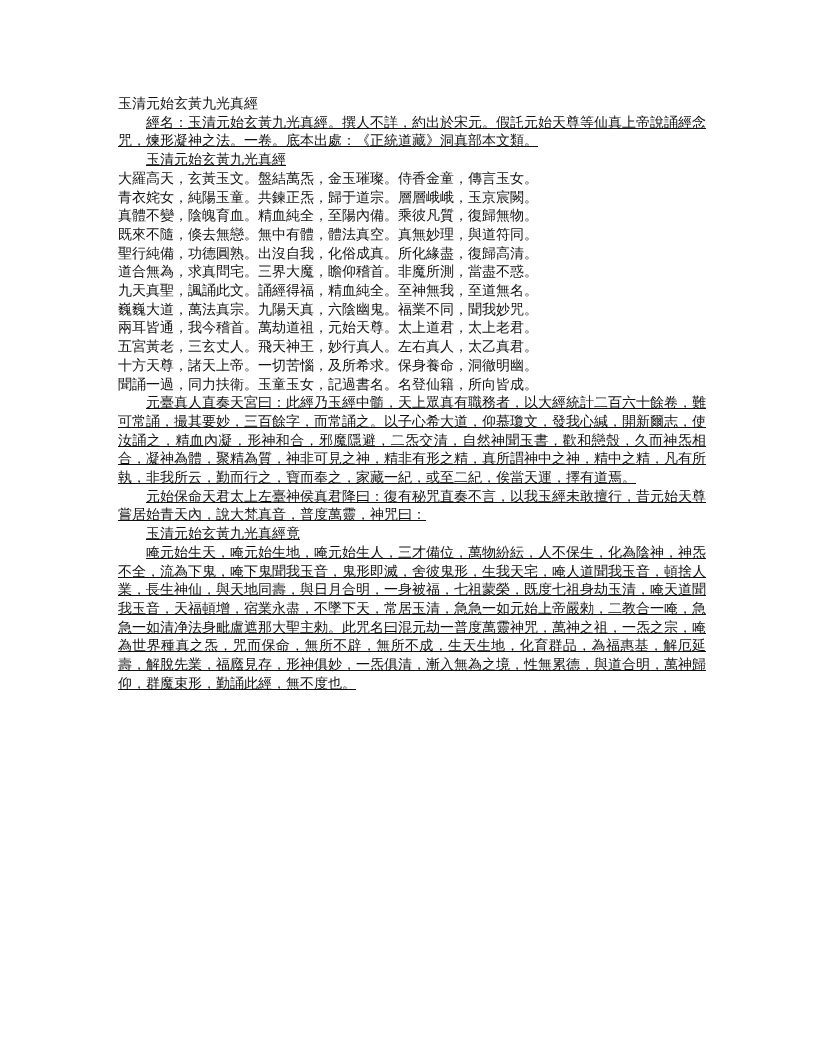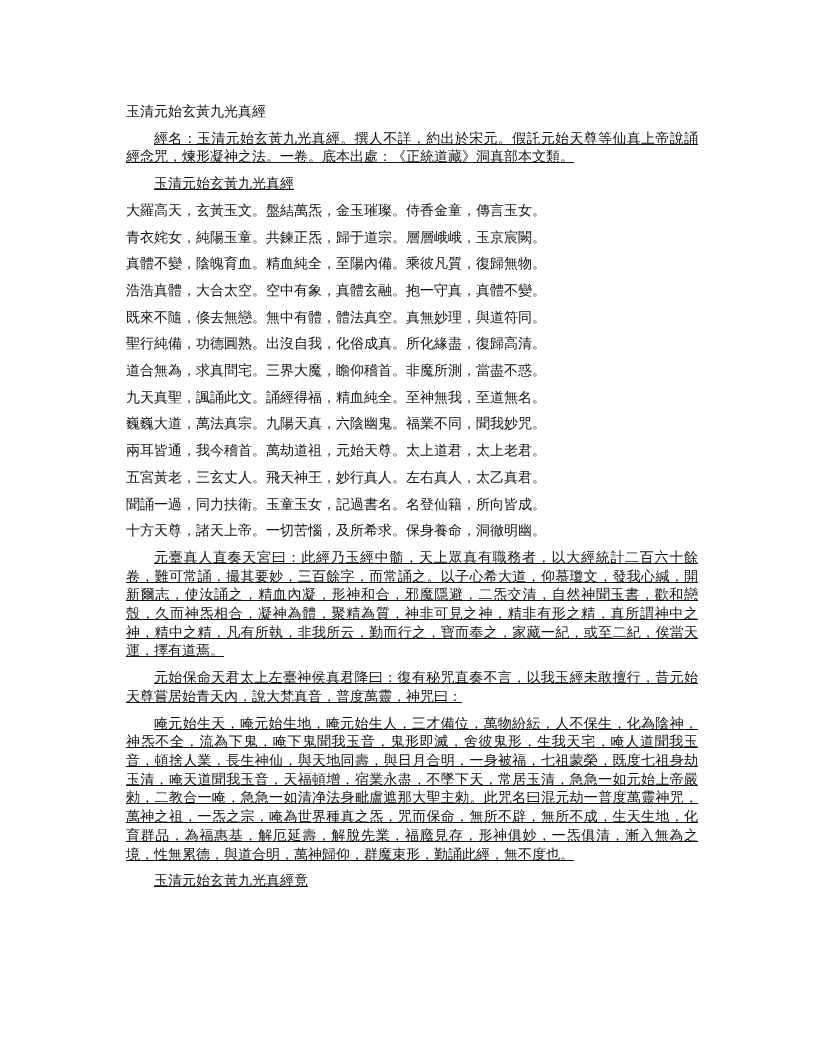--- a/index.html
+++ b/index.html
@@ -7,43 +7,42 @@
   .page {
     position: absolute;
     left: 118px;
     top: 94px;
     width: 588px;
     font-family: "DejaVu Serif", "Liberation Serif", serif;
     font-size: 14px;
     line-height: 18.7px;
     color: #111111;
   }
-  .page p { margin: 8px; padding: 0; text-align: justify; }
+  .page p { margin: 0; padding: 0; text-align: justify; }
   .indent { text-indent: 28px; text-decoration: underline; }
   .verse { padding-left: 28px; white-space: nowrap; }
 </style>
 </head>
 <body>
 
 <div class="page">
   <p>玉清元始玄黃九光真經</p>
   <p class="indent">經名：玉清元始玄黃九光真經。撰人不詳，約出於宋元。假託元始天尊等仙真上帝說誦經念咒，煉形凝神之法。一卷。底本出處：《正統道藏》洞真部本文類。</p>
   <p class="indent">玉清元始玄黃九光真經</p>
   <div>
     <p class="verse">大羅高天，玄黃玉文。盤結萬炁，金玉璀璨。侍香金童，傳言玉女。</p>
     <p class="verse">青衣姹女，純陽玉童。共鍊正炁，歸于道宗。層層峨峨，玉京宸闕。</p>
     <p class="verse">真體不變，陰魄育血。精血純全，至陽內備。乘彼凡質，復歸無物。</p>
-    <p class="verse">浩浩真體，大合太空。空中有象，真體玄融。抱一守真，真體不變。</p>
     <p class="verse">既來不隨，倏去無戀。無中有體，體法真空。真無妙理，與道符同。</p>
     <p class="verse">聖行純備，功德圓熟。出沒自我，化俗成真。所化緣盡，復歸高清。</p>
     <p class="verse">道合無為，求真問宅。三界大魔，瞻仰稽首。非魔所測，當盡不惑。</p>
     <p class="verse">九天真聖，諷誦此文。誦經得福，精血純全。至神無我，至道無名。</p>
     <p class="verse">巍巍大道，萬法真宗。九陽天真，六陰幽鬼。福業不同，聞我妙咒。</p>
     <p class="verse">兩耳皆通，我今稽首。萬劫道祖，元始天尊。太上道君，太上老君。</p>
     <p class="verse">五宮黃老，三玄丈人。飛天神王，妙行真人。左右真人，太乙真君。</p>
+    <p class="verse">十方天尊，諸天上帝。一切苦惱，及所希求。保身養命，洞徹明幽。</p>
     <p class="verse">聞誦一過，同力扶衛。玉童玉女，記過書名。名登仙籍，所向皆成。</p>
-    <p class="verse">十方天尊，諸天上帝。一切苦惱，及所希求。保身養命，洞徹明幽。</p>
   </div>
   <p class="indent">元臺真人直奏天宮曰：此經乃玉經中髓，天上眾真有職務者，以大經統計二百六十餘卷，難可常誦，撮其要妙，三百餘字，而常誦之。以子心希大道，仰慕瓊文，發我心緘，開新爾志，使汝誦之，精血內凝，形神和合，邪魔隱避，二炁交清，自然神聞玉書，歡和戀殼，久而神炁相合，凝神為體，聚精為質，神非可見之神，精非有形之精，真所謂神中之神，精中之精，凡有所執，非我所云，勤而行之，寶而奉之，家藏一紀，或至二紀，俟當天運，擇有道焉。</p>
   <p class="indent">元始保命天君太上左臺神侯真君降曰：復有秘咒直奏不言，以我玉經未敢擅行，昔元始天尊嘗居始青天內，說大梵真音，普度萬靈，神咒曰：</p>
+  <p class="indent">玉清元始玄黃九光真經竟</p>
   <p class="indent">唵元始生天，唵元始生地，唵元始生人，三才備位，萬物紛紜，人不保生，化為陰神，神炁不全，流為下鬼，唵下鬼聞我玉音，鬼形即滅，舍彼鬼形，生我天宅，唵人道聞我玉音，頓捨人業，長生神仙，與天地同壽，與日月合明，一身被福，七祖蒙榮，既度七祖身劫玉清，唵天道聞我玉音，天福頓增，宿業永盡，不墜下天，常居玉清，急急一如元始上帝嚴勑，二教合一唵，急急一如清净法身毗盧遮那大聖主勑。此咒名曰混元劫一普度萬靈神咒，萬神之祖，一炁之宗，唵為世界種真之炁，咒而保命，無所不辟，無所不成，生天生地，化育群品，為福惠基，解厄延壽，解脫先業，福廕見存，形神俱妙，一炁俱清，漸入無為之境，性無累德，與道合明，萬神歸仰，群魔束形，勤誦此經，無不度也。</p>
-  <p class="indent">玉清元始玄黃九光真經竟</p>
 </div>
 
 </body></html>

